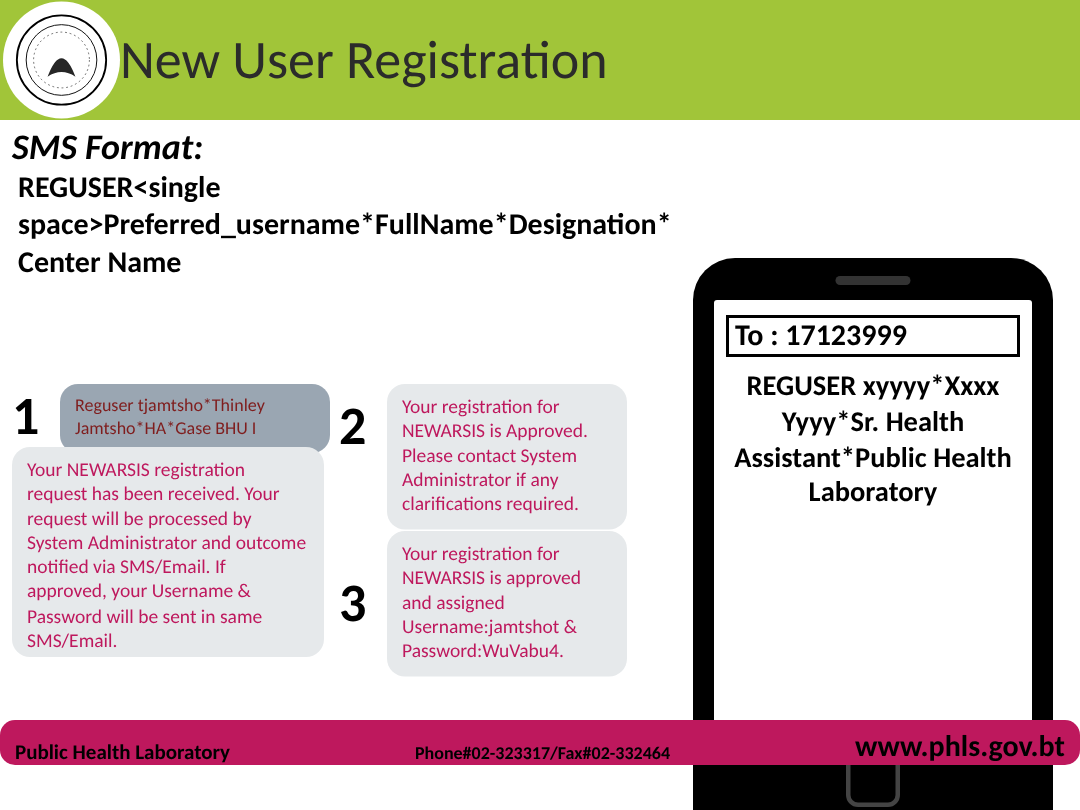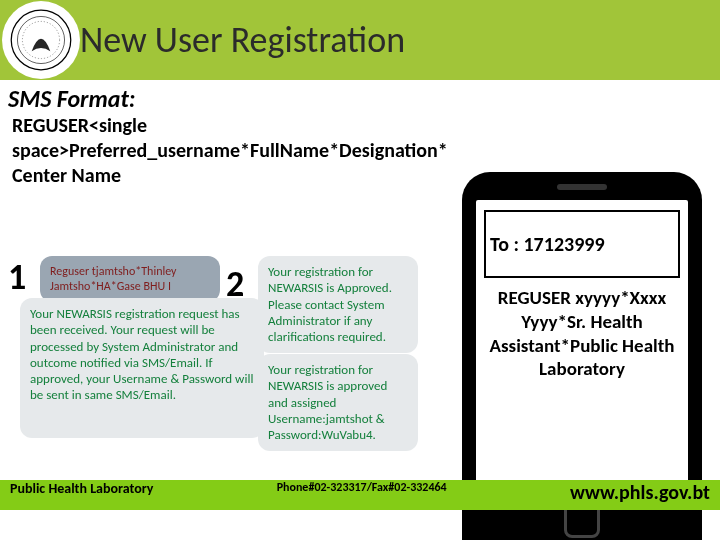--- a/index.html
+++ b/index.html
@@ -12,36 +12,36 @@
 
   .body { position: relative; height: 430px; }
   .sms-heading { font-style: italic; font-weight: bold; font-size: 24px; padding: 4px 8px 0; }
   .sms-format { font-size: 20px; font-weight: bold; padding: 0 12px; width: 420px; line-height: 1.25; }
 
   .nums { position: absolute; font-size: 36px; font-weight: bold; }
   .n1 { left: 8px; top: 175px; }
   .n2 { left: 226px; top: 182px; }
   .n3 { left: 226px; top: 300px; }
 
-  .bubble { position: absolute; border-radius: 12px; padding: 8px 10px; font-size: 13px; color:#15803d; line-height:1.25; }
+  .bubble { position: absolute; border-radius: 12px; padding: 8px 10px; font-size: 13px; color:#be185d; line-height:1.25; }
   .b-outgoing { background:#9aa6b2; color:#7f1d1d; }
   .b-incoming { background:#e6e9eb; }
   .b1a { left: 40px; top: 176px; width: 180px; font-size:12px;}
-  .b1b { left: 20px; top: 218px; width: 244px; height:140px;}
+  .b1b { left: 8px; top: 218px; width: 208px; height:140px;}
   .b2 { left: 258px; top: 176px; width: 160px; }
   .b3a { left: 258px; top: 274px; width: 160px; }
 
   .phone { position:absolute; right: 18px; top: 92px; width: 240px; height: 410px; background:#000; border-radius: 28px; padding: 28px 14px 50px; }
   .phone-inner { background:#fff; width:100%; height:290px; border-radius: 2px; padding: 10px 8px; overflow:hidden; }
   .phone-speaker { width:50px; height:6px; background:#333; border-radius:3px; margin:-16px auto 10px; }
   .phone-home { width:36px; height:36px; border:3px solid #444; border-radius:8px; margin: 12px auto 0; }
-  .to-box { border: 2px solid #000; padding: 20px 4px; font-size: 20px; font-weight: bold; margin-bottom: 8px; }
+  .to-box { border: 2px solid #000; padding: 0 4px; font-size: 20px; font-weight: bold; margin-bottom: 8px; }
   .phone-msg { font-size: 19px; font-weight: bold; line-height:1.25;text-align:center; }
 
-  .footer { position:absolute; bottom:0; left:0; right:0; height:30px; background:#84cc16; display:flex; align-items:flex-start; justify-content:space-between; padding:0 10px; font-size:14px; font-weight:bold; }
+  .footer { position:absolute; bottom:0; left:0; right:0; height:30px; background:#be185d; display:flex; align-items:flex-end; justify-content:space-between; padding:0 10px; font-size:14px; font-weight:bold;border-radius:10px; }
   .footer .mid { font-size:12px; font-weight:bold; }
   .footer .right { font-size:20px; }
 </style>
 </head>
 <body>
 
 <div class="title-bar">
   <div class="seal">
     <svg viewBox="0 0 100 100">
       <circle cx="50" cy="50" r="48" fill="#fff" stroke="#000" stroke-width="2"></circle>

